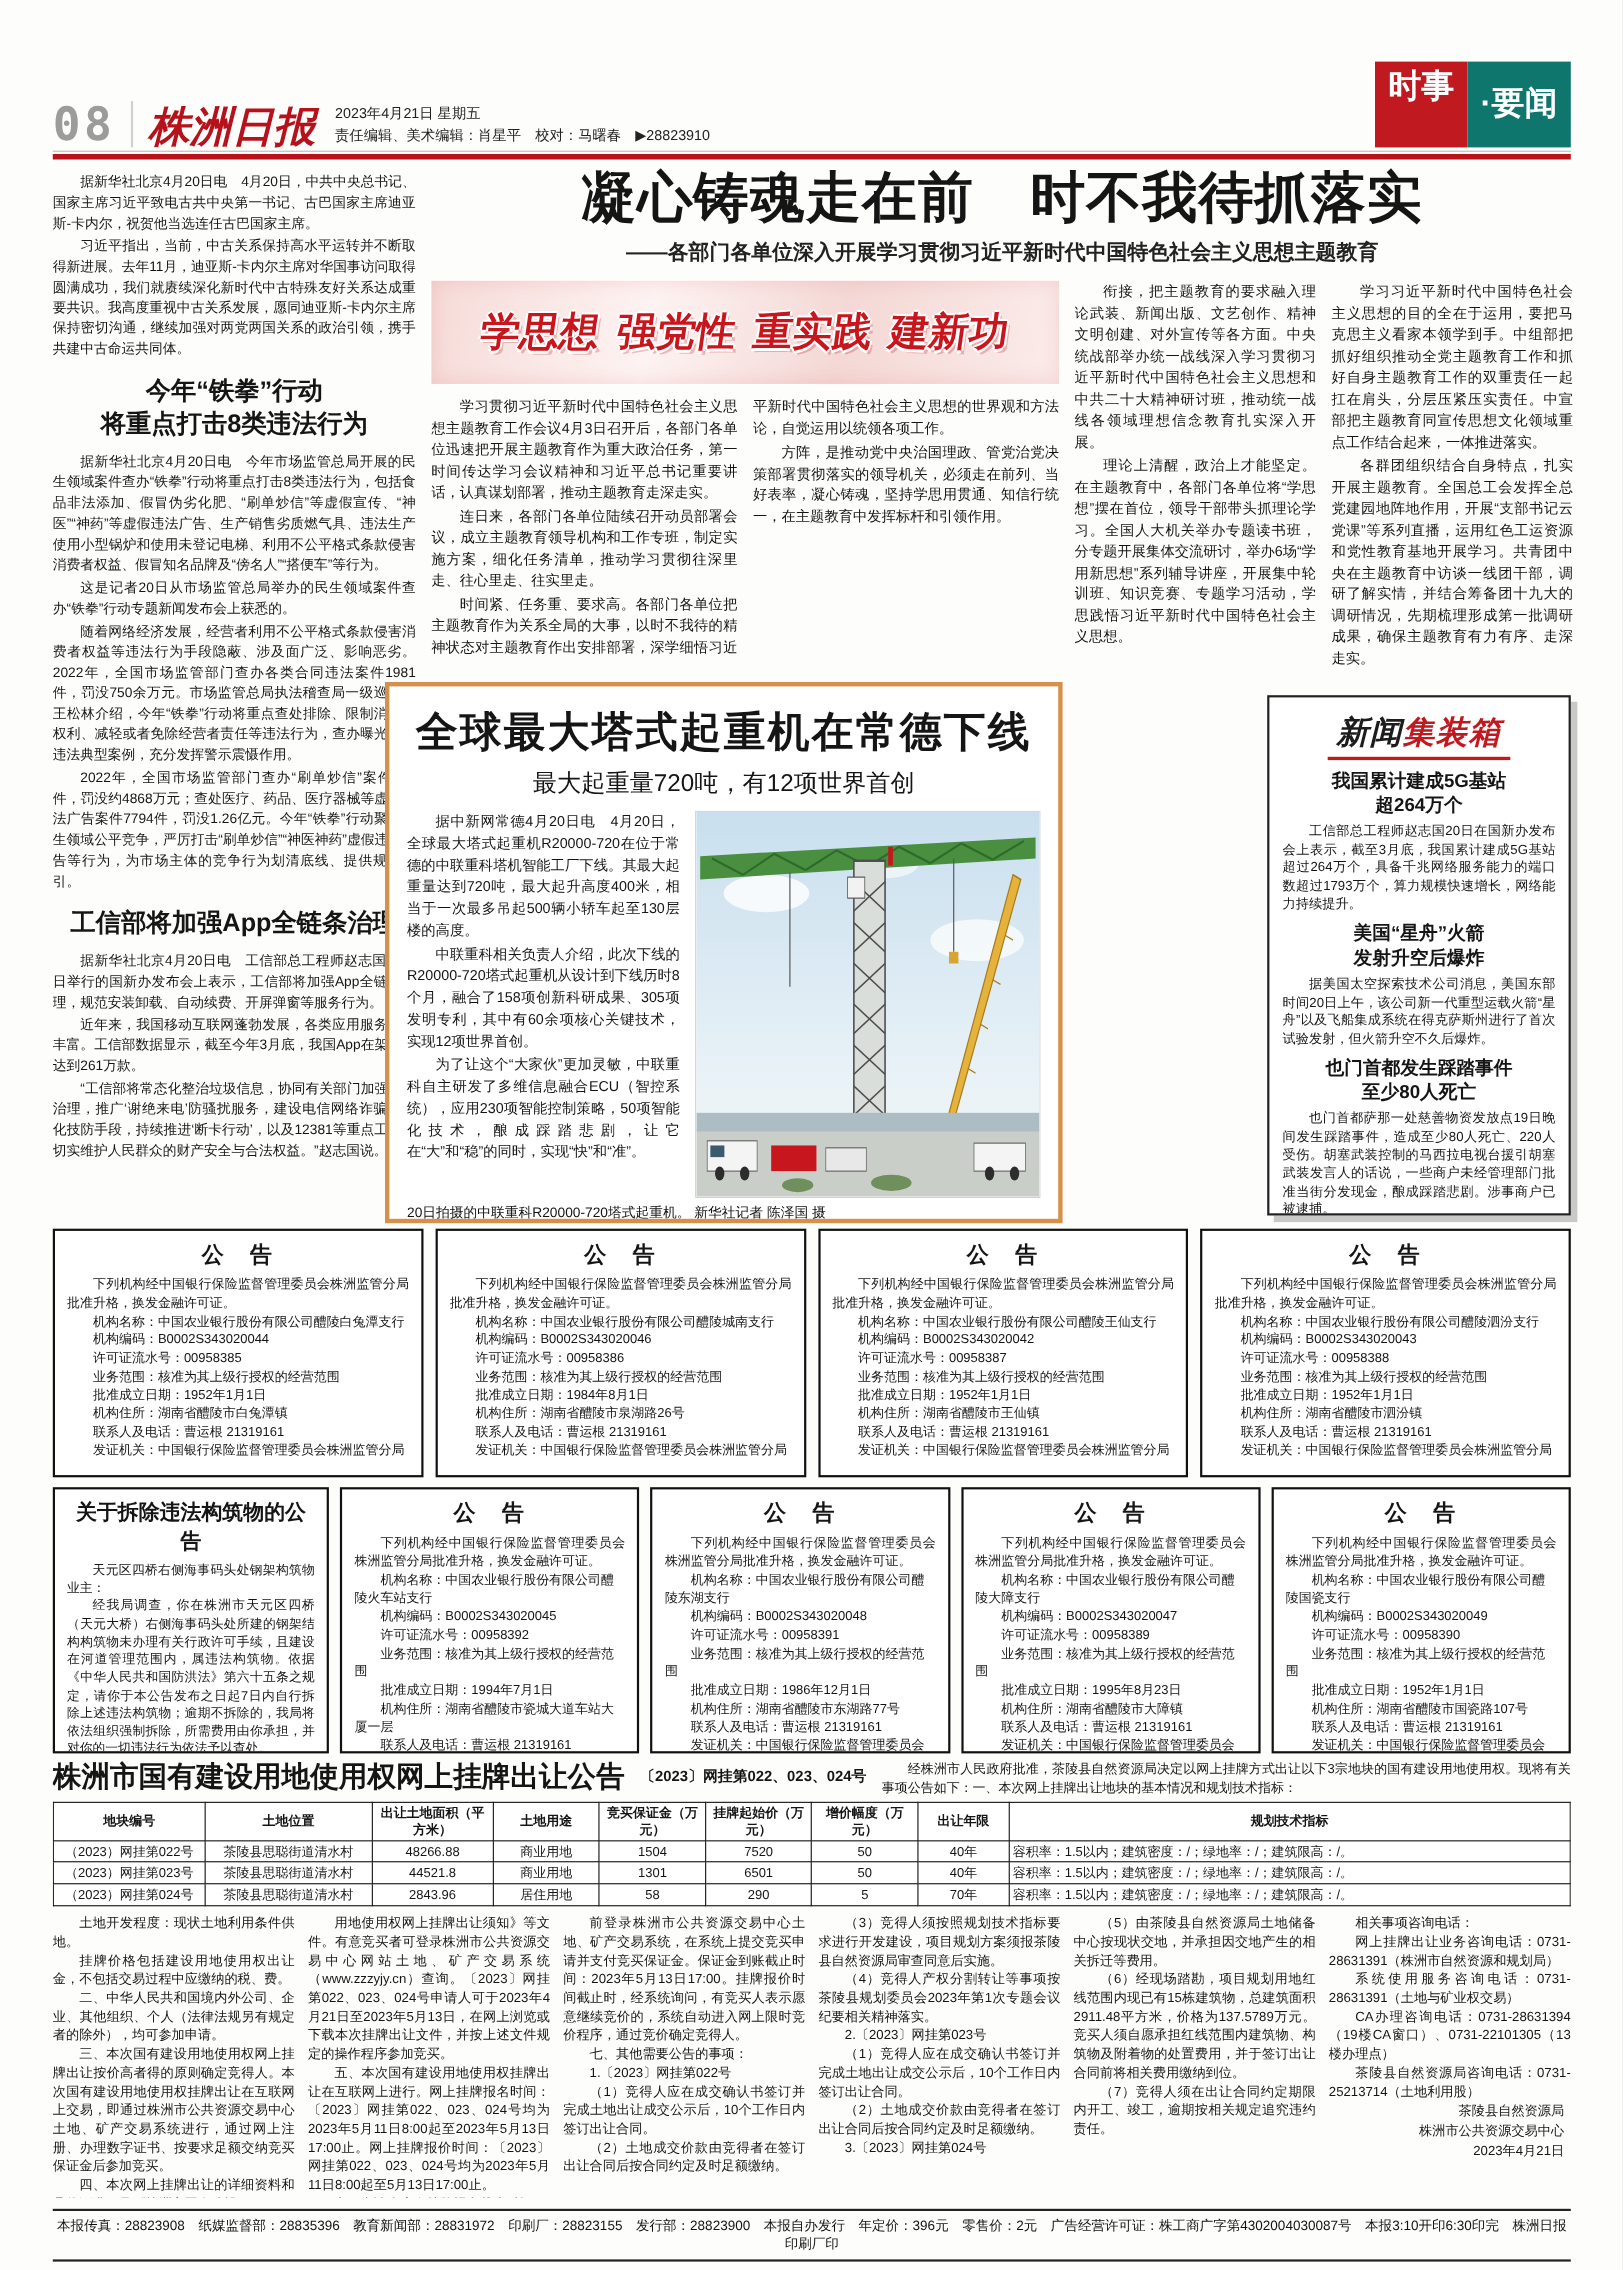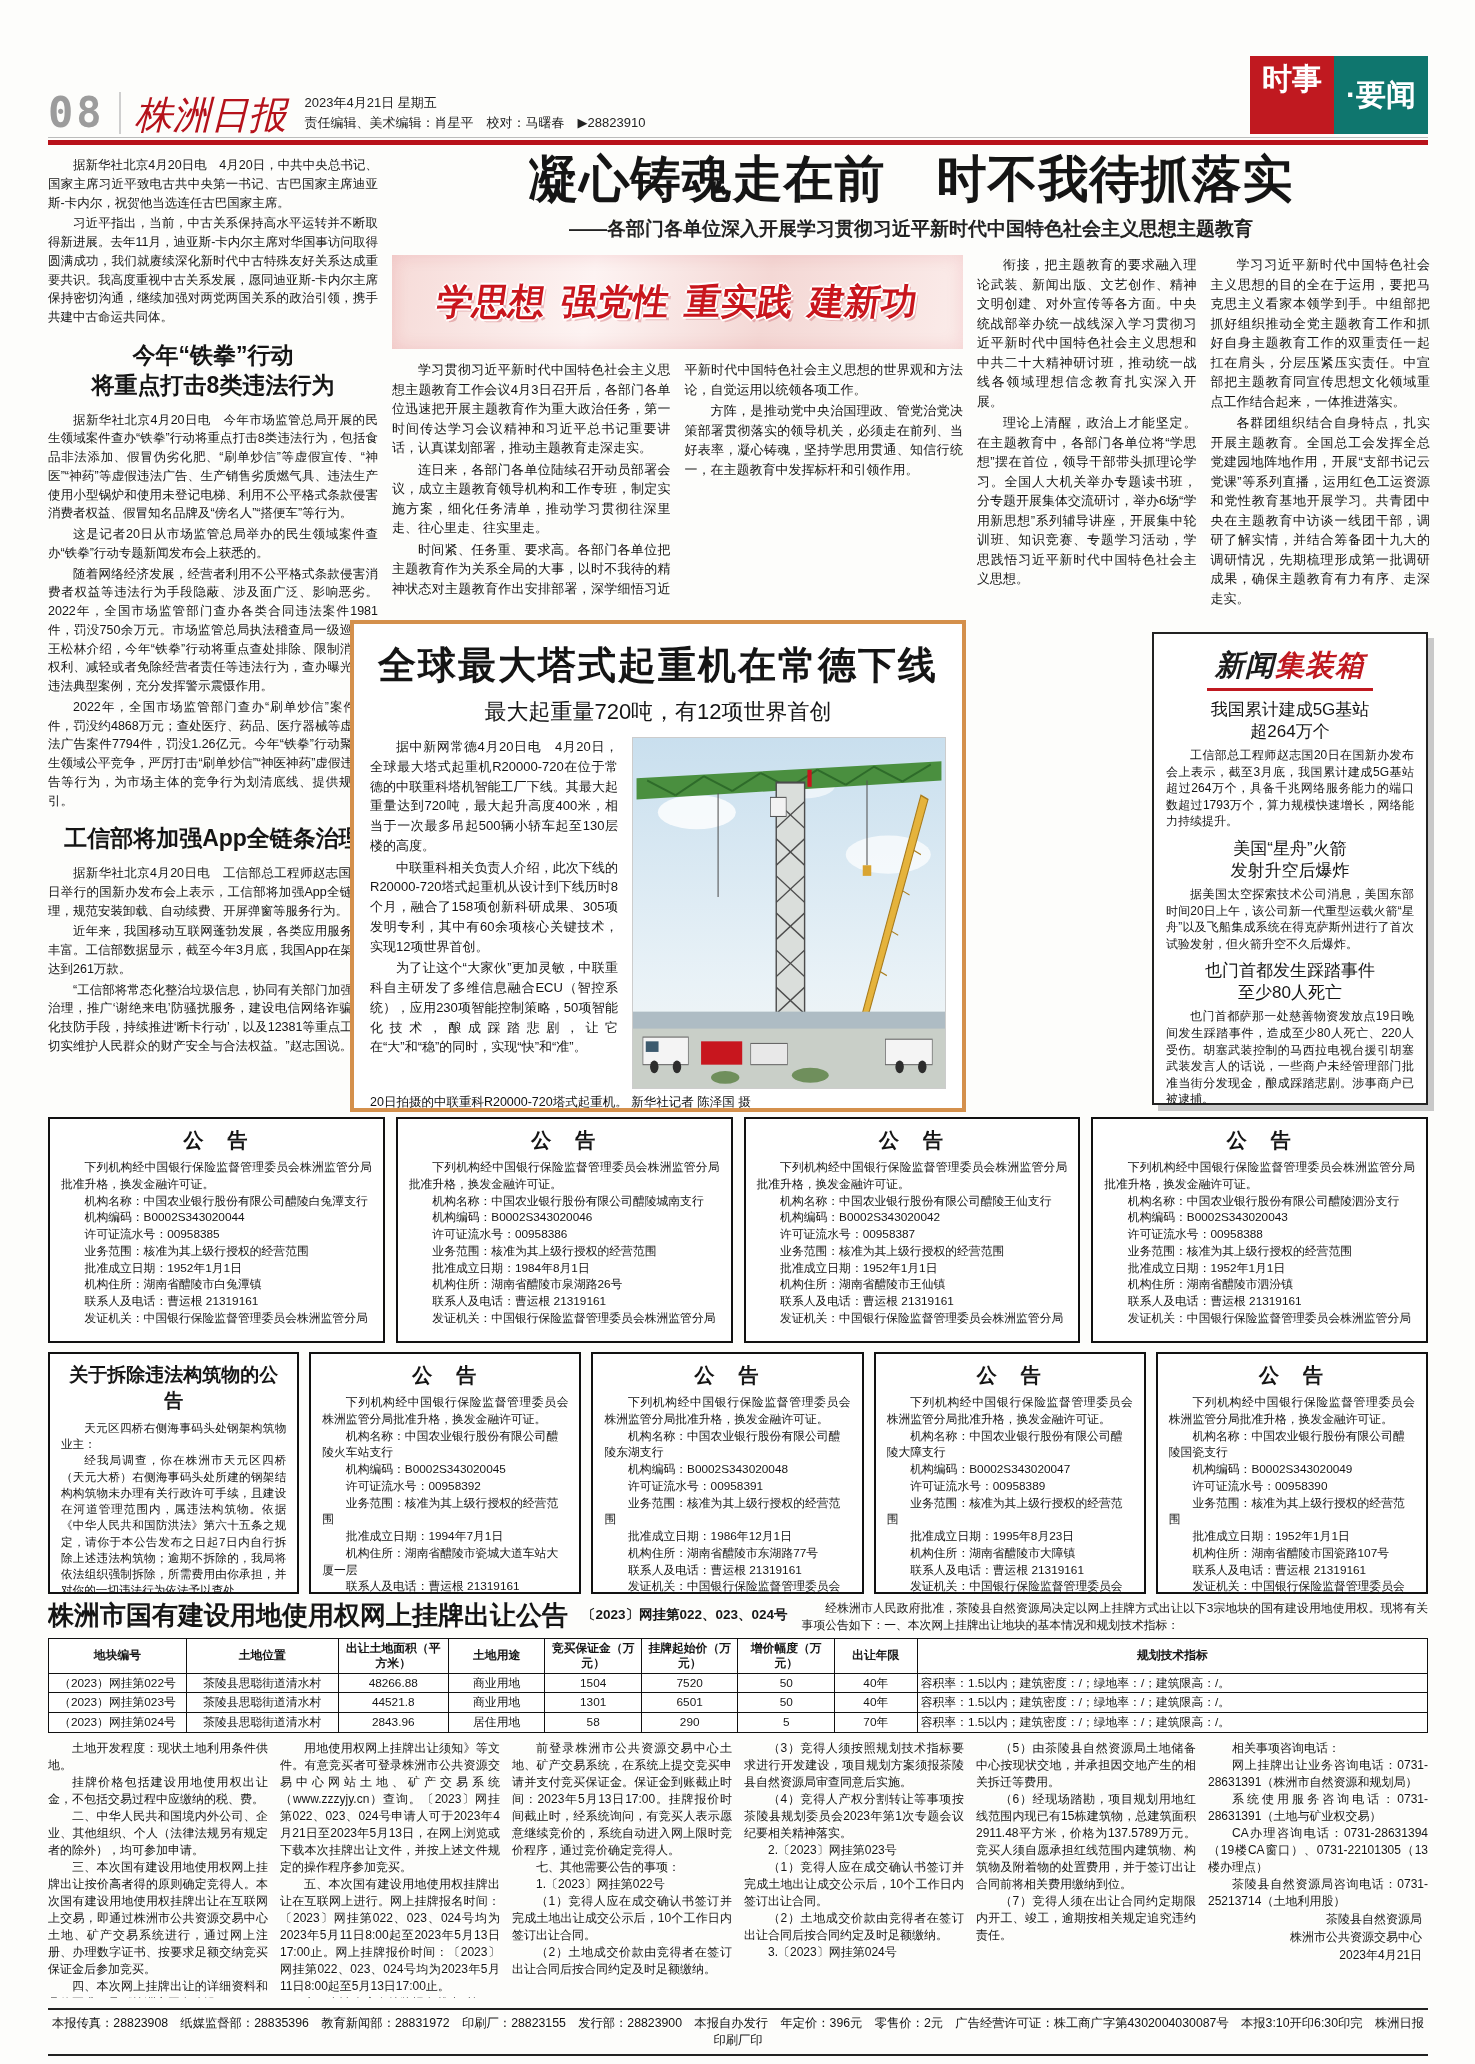--- a/index.html
+++ b/index.html
@@ -2,21 +2,21 @@
 <html><head>
 <meta charset="utf-8">
 <style>
   html,body{margin:0;padding:0;background:#e8e8e4;}
   .page{position:relative;width:1475px;height:2064px;margin:0 auto;background:#fdfdfb;
         font-family:"Liberation Sans","DejaVu Sans",sans-serif;color:#151515;overflow:hidden;}
   
   .hdr{position:absolute;left:48px;top:70px;width:1380px;height:64px;display:flex;align-items:flex-end;}
   .pagenum{font-size:42px;font-weight:700;color:#9c9c9c;letter-spacing:3px;line-height:1;font-family:"DejaVu Sans Mono",monospace;}
   .vline{width:2px;height:42px;background:#cfcfcf;margin:0 14px;}
-  .masthead{color:#b5121b;font-size:38px;font-weight:400;font-style:italic;line-height:1;font-family:"DejaVu Serif","Liberation Serif",serif;}
+  .masthead{color:#b5121b;font-size:38px;font-weight:700;font-style:italic;line-height:1;font-family:"DejaVu Serif","Liberation Serif",serif;}
   .dateblock{margin-left:18px;font-size:13px;line-height:1.55;color:#222;padding-bottom:1px;}
   .badge{margin-left:auto;display:flex;align-items:stretch;font-weight:900;font-size:30px;line-height:1;}
   .badge .b-red{background:#c01920;color:#fff;padding:8px 12px;}
   .badge .b-dark{background:#0f766e;color:#fff;padding:24px 12px;}
   .hdr-thin{position:absolute;left:48px;top:137px;width:1380px;height:1px;background:#bbb;}
   .hdr-rule{position:absolute;left:48px;top:140px;width:1380px;height:5px;background:#b8121a;}
   
   .leftcol{position:absolute;left:48px;top:156px;width:330px;height:954px;overflow:hidden;}
   .art-title{font-weight:900;text-align:center;font-size:23px;line-height:1.3;margin:14px 0 10px;}
   .leftcol p{font-size:12.5px;line-height:1.5;text-align:justify;text-indent:2em;margin:0 0 2px;}
@@ -42,21 +42,21 @@
   .crane-text{width:248px;}
   .crane-text p{font-size:13px;line-height:1.52;text-align:justify;text-indent:2em;margin:0 0 2px;}
   .crane-photo{flex:1;border:1px solid #ccc;overflow:hidden;}
   .crane-cap{font-size:12.5px;margin-top:5px;color:#111;}
   
   .newsbox{position:absolute;left:1152px;top:632px;width:276px;height:473px;border:2px solid #222;background:#fff;
            box-shadow:6px 6px 0 #c9c9c9;padding:8px 12px;box-sizing:border-box;overflow:hidden;}
   .nc-logo{width:fit-content;margin:4px auto 6px;padding:0 8px 2px;border-bottom:3px solid #c01920;display:flex;align-items:baseline;}
   .nc-black{font-size:29px;font-weight:900;font-style:italic;color:#1c1c1c;letter-spacing:1px;}
   .nc-red{font-size:29px;font-weight:900;font-style:italic;color:#c01920;letter-spacing:1px;}
-  .nb-title{text-align:center;font-weight:400;font-size:17px;line-height:1.3;margin:8px 0 4px;}
+  .nb-title{text-align:center;font-weight:700;font-size:17px;line-height:1.3;margin:8px 0 4px;}
   .newsbox p{font-size:12px;line-height:1.38;text-align:justify;text-indent:2em;margin:0;}
   
   .row1{position:absolute;left:48px;top:1117px;width:1380px;display:flex;gap:11px;}
   .row2{position:absolute;left:48px;top:1352px;width:1380px;display:flex;gap:10px;}
   .bankbox{border:2px solid #111;background:#fff;box-sizing:border-box;padding:6px 11px;overflow:hidden;}
   .row1 .bankbox{width:337px;height:226px;}
   .row2 .bankbox{width:273px;height:242px;}
   .bb-title{text-align:center;font-weight:900;font-size:20px;margin:2px 0 5px;letter-spacing:2px;}
   .bb-intro{font-size:11.8px;line-height:1.42;text-indent:2em;text-align:justify;}
   .bb-line{font-size:11.8px;line-height:1.42;text-indent:2em;}

